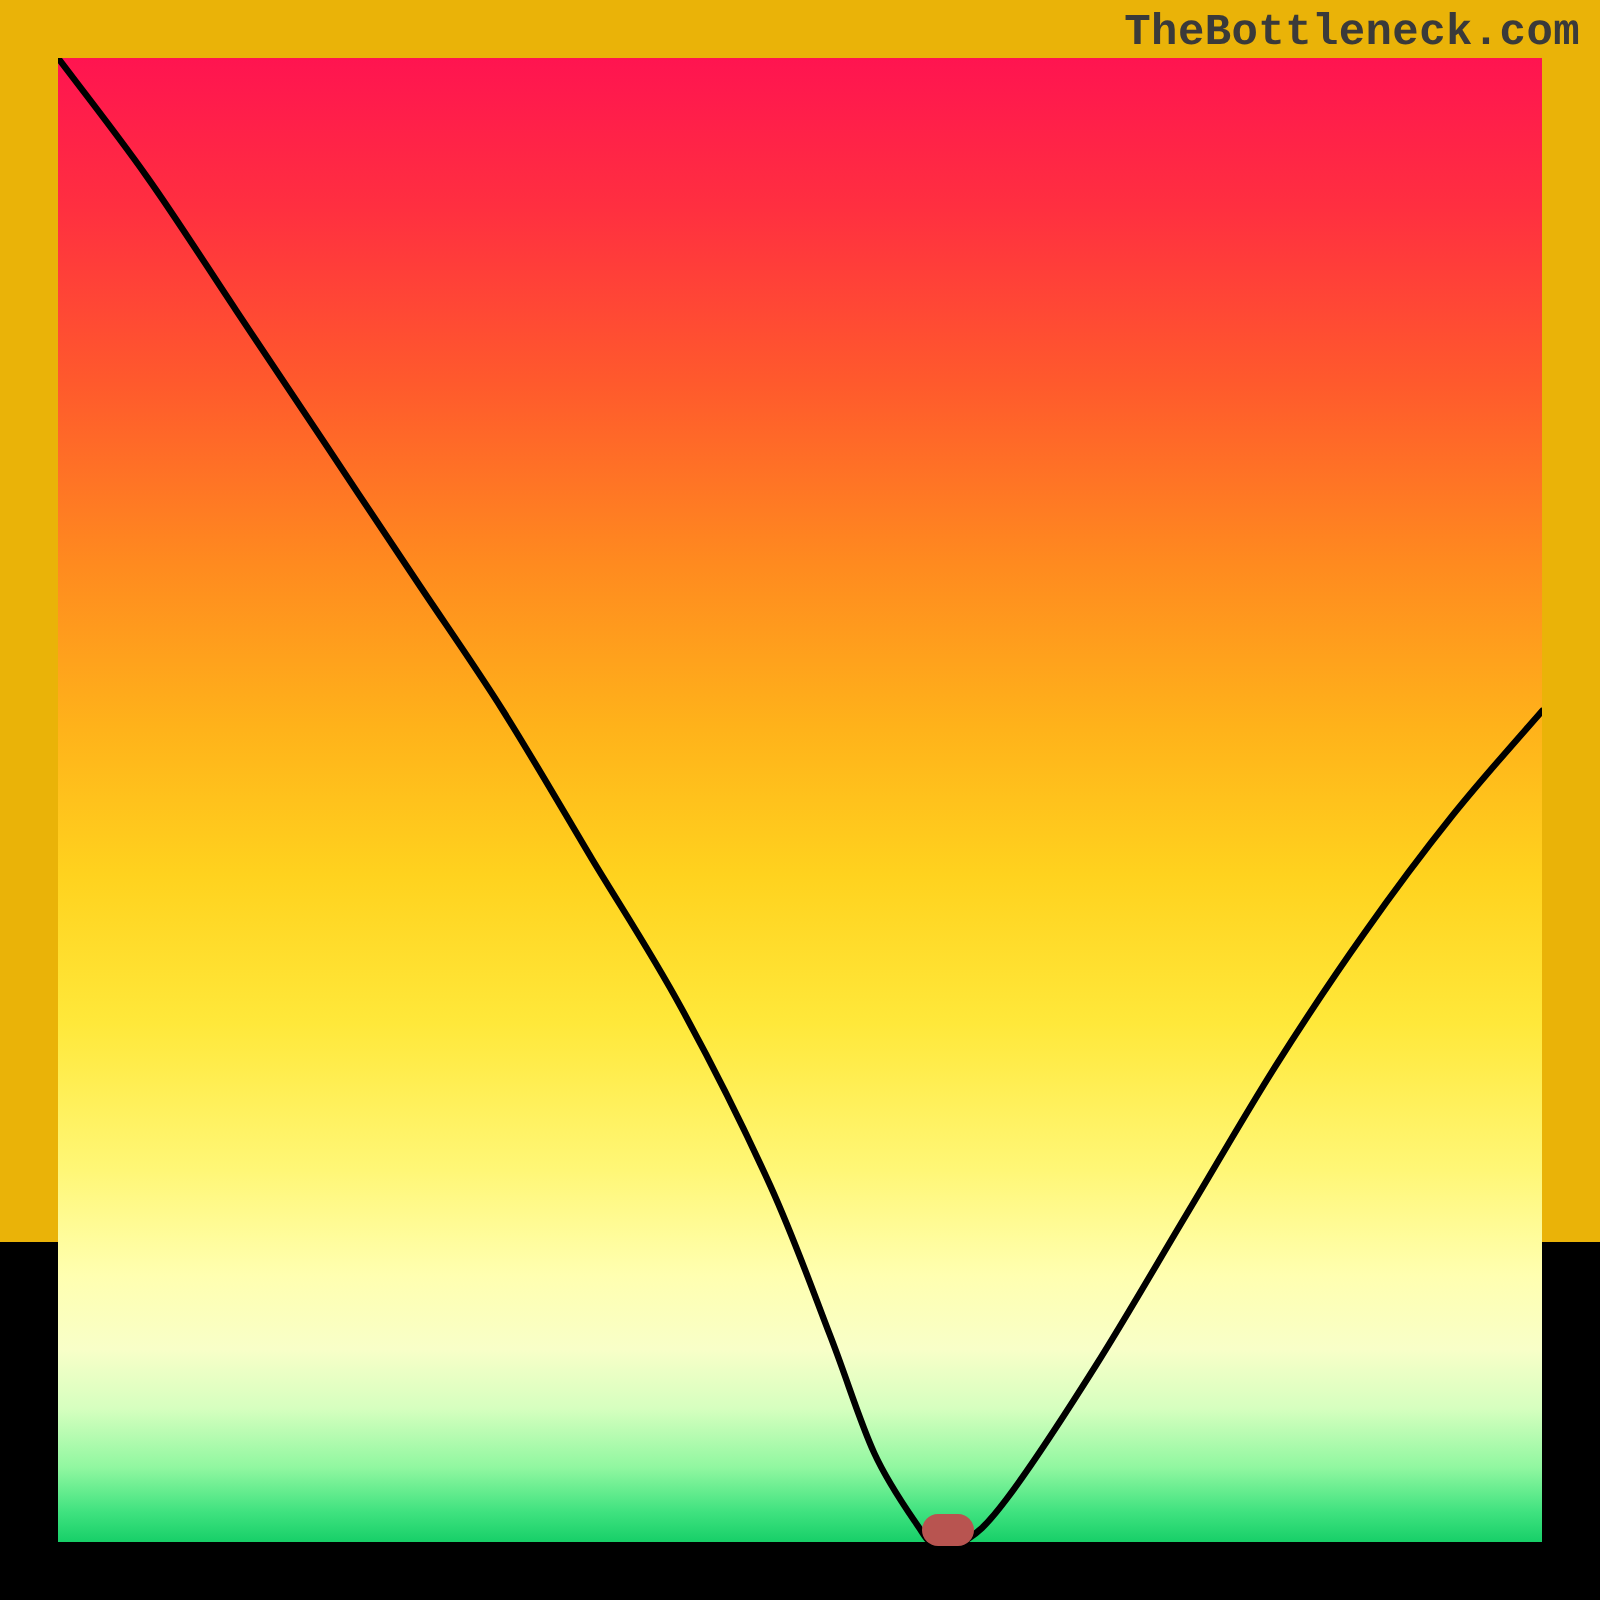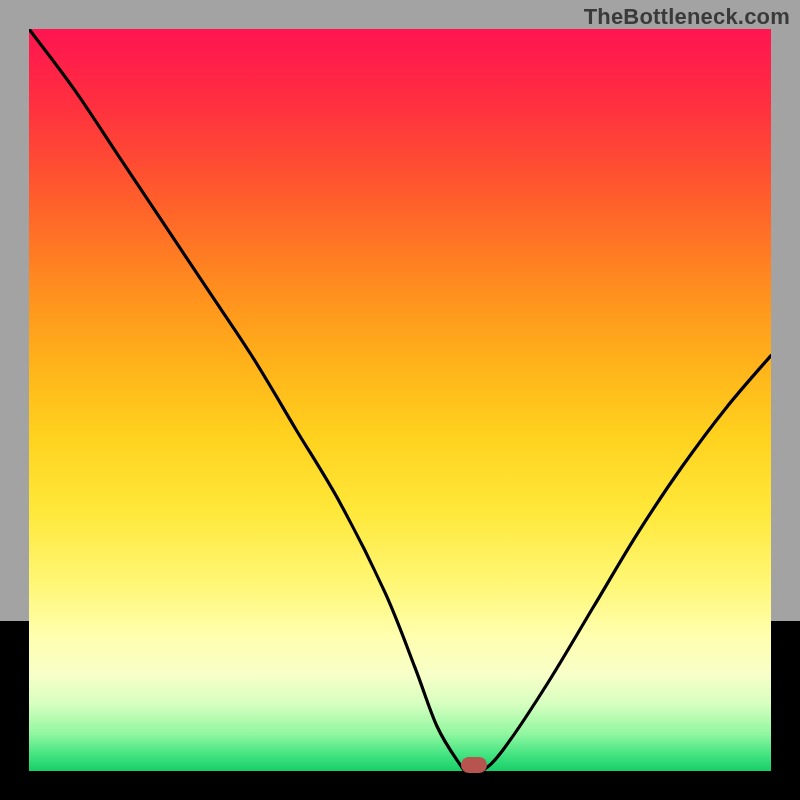--- a/index.html
+++ b/index.html
@@ -8,21 +8,22 @@
     width: 800px;
     height: 800px;
     background: #000;
     overflow: hidden;
     font-family: Arial, Helvetica, sans-serif;
   }
   .frame {
     position: relative;
     width: 800px;
     height: 621px;
-    background: #a3a3a3;
+    background: #eab308;
+    font-family: Liberation Mono, monospace;
   }
   .watermark {
     position: absolute;
     top: 4px;
     right: 10px;
     color: #3a3a3a;
     font-size: 22px;
     font-weight: 600;
     letter-spacing: 0.2px;
     user-select: none;

